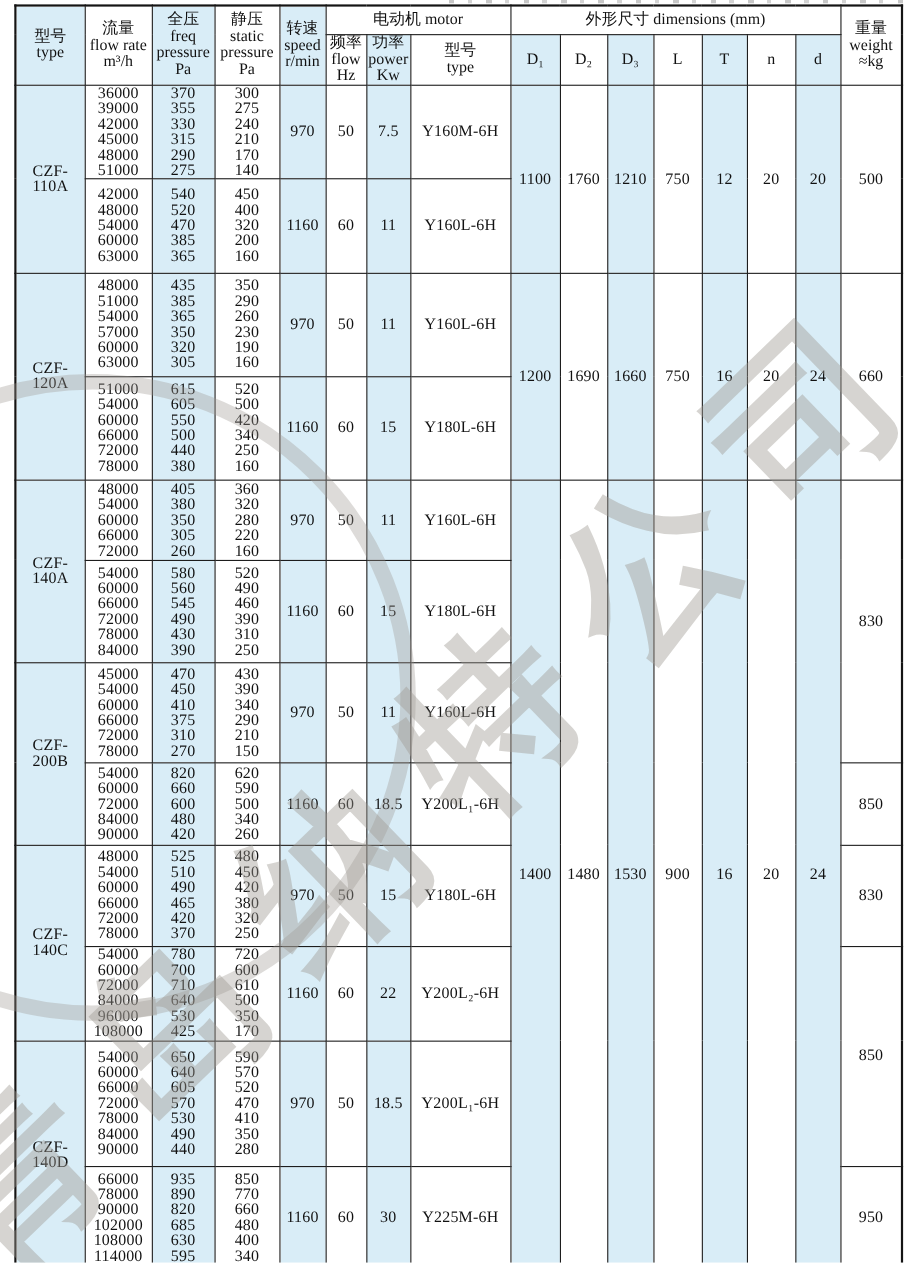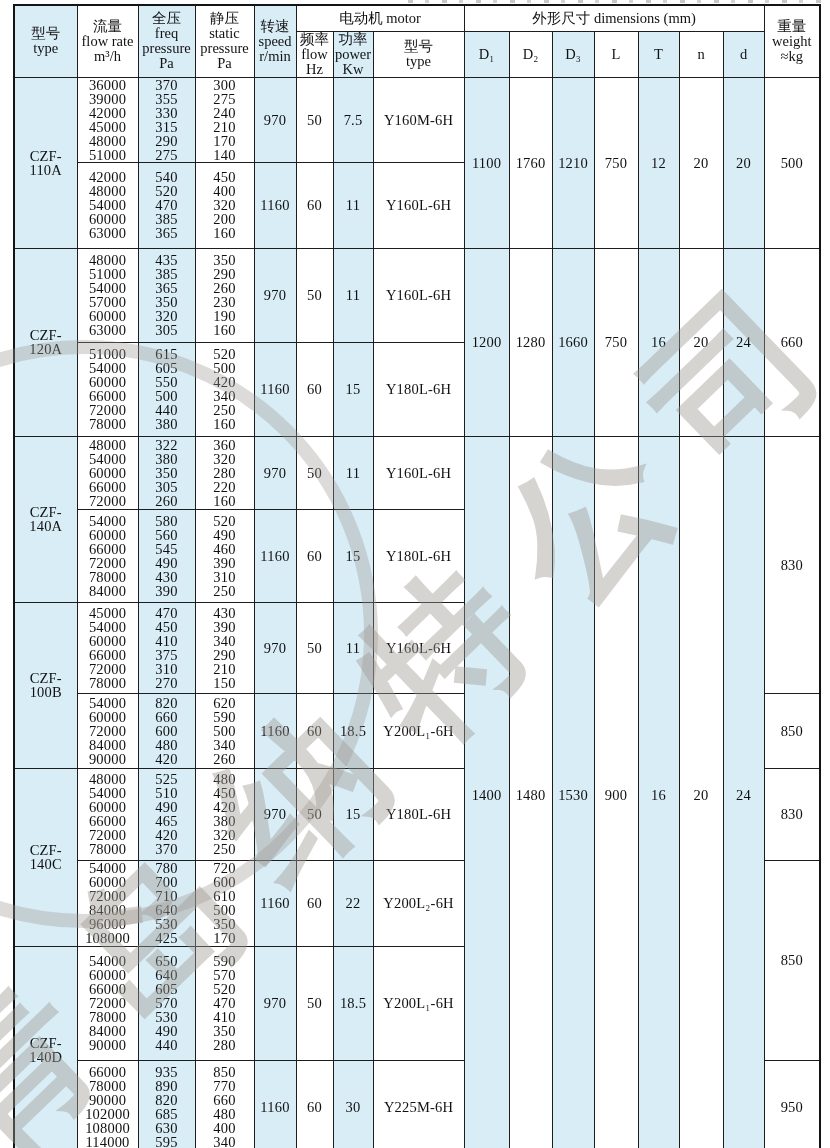--- a/index.html
+++ b/index.html
@@ -165,21 +165,21 @@
 290
 260
 230
 190
 160</td>
         <td class="blu">970</td>
         <td>50</td>
         <td class="blu">11</td>
         <td>Y160L-6H</td>
         <td rowspan="2" class="blu">1200</td>
-        <td rowspan="2">1280</td>
+        <td rowspan="2">1690</td>
         <td rowspan="2" class="blu">1660</td>
         <td rowspan="2">750</td>
         <td rowspan="2" class="blu">16</td>
         <td rowspan="2">20</td>
         <td rowspan="2" class="blu">24</td>
         <td rowspan="2">660</td>
       </tr>
       <tr style="height:94px">
         <td class="multi">51000
 54000
@@ -204,21 +204,21 @@
         <td class="blu">15</td>
         <td>Y180L-6H</td>
       </tr>
       <tr style="height:73px">
         <td rowspan="2" class="blu">CZF-140A</td>
         <td class="multi">48000
 54000
 60000
 66000
 72000</td>
-        <td class="blu multi">322
+        <td class="blu multi">405
 380
 350
 305
 260</td>
         <td class="multi">360
 320
 280
 220
 160</td>
         <td class="blu">970</td>
@@ -252,21 +252,21 @@
 460
 390
 310
 250</td>
         <td class="blu">1160</td>
         <td>60</td>
         <td class="blu">15</td>
         <td>Y180L-6H</td>
       </tr>
       <tr style="height:91px">
-        <td rowspan="2" class="blu">CZF-100B</td>
+        <td rowspan="2" class="blu">CZF-200B</td>
         <td class="multi">45000
 54000
 60000
 66000
 72000
 78000</td>
         <td class="blu multi">470
 450
 410
 375

